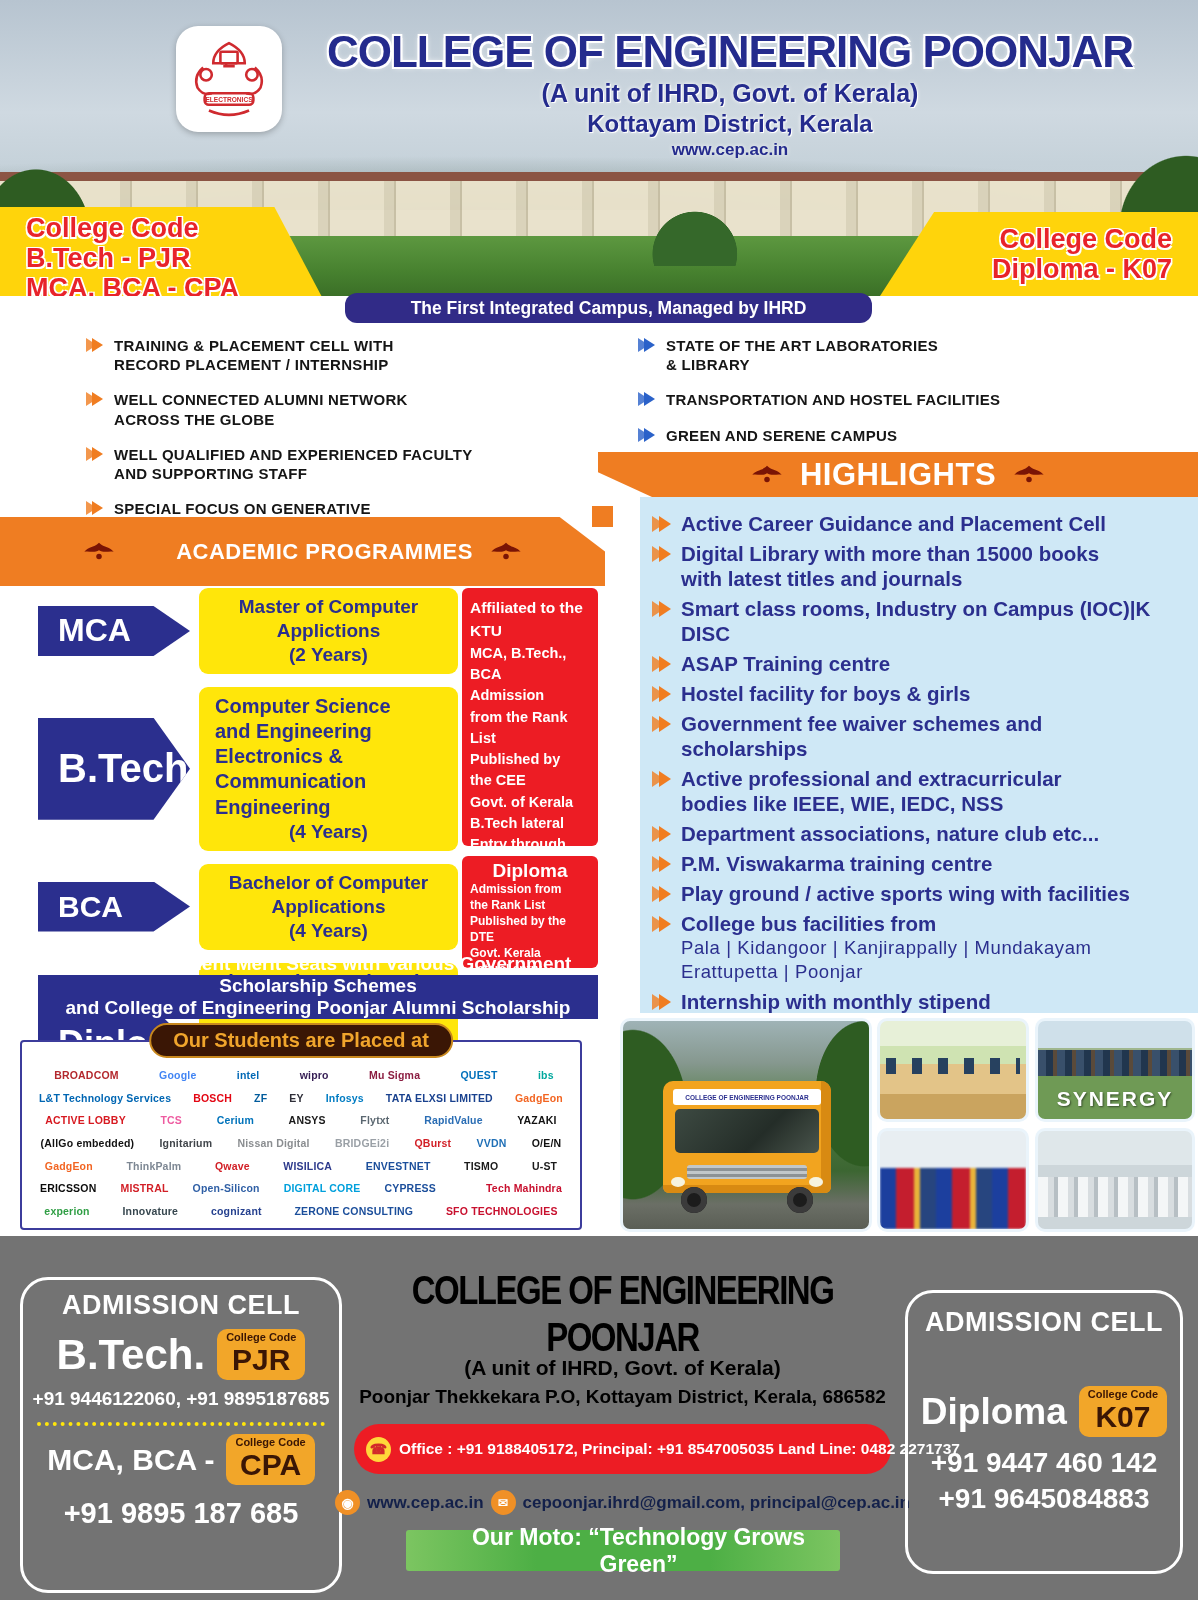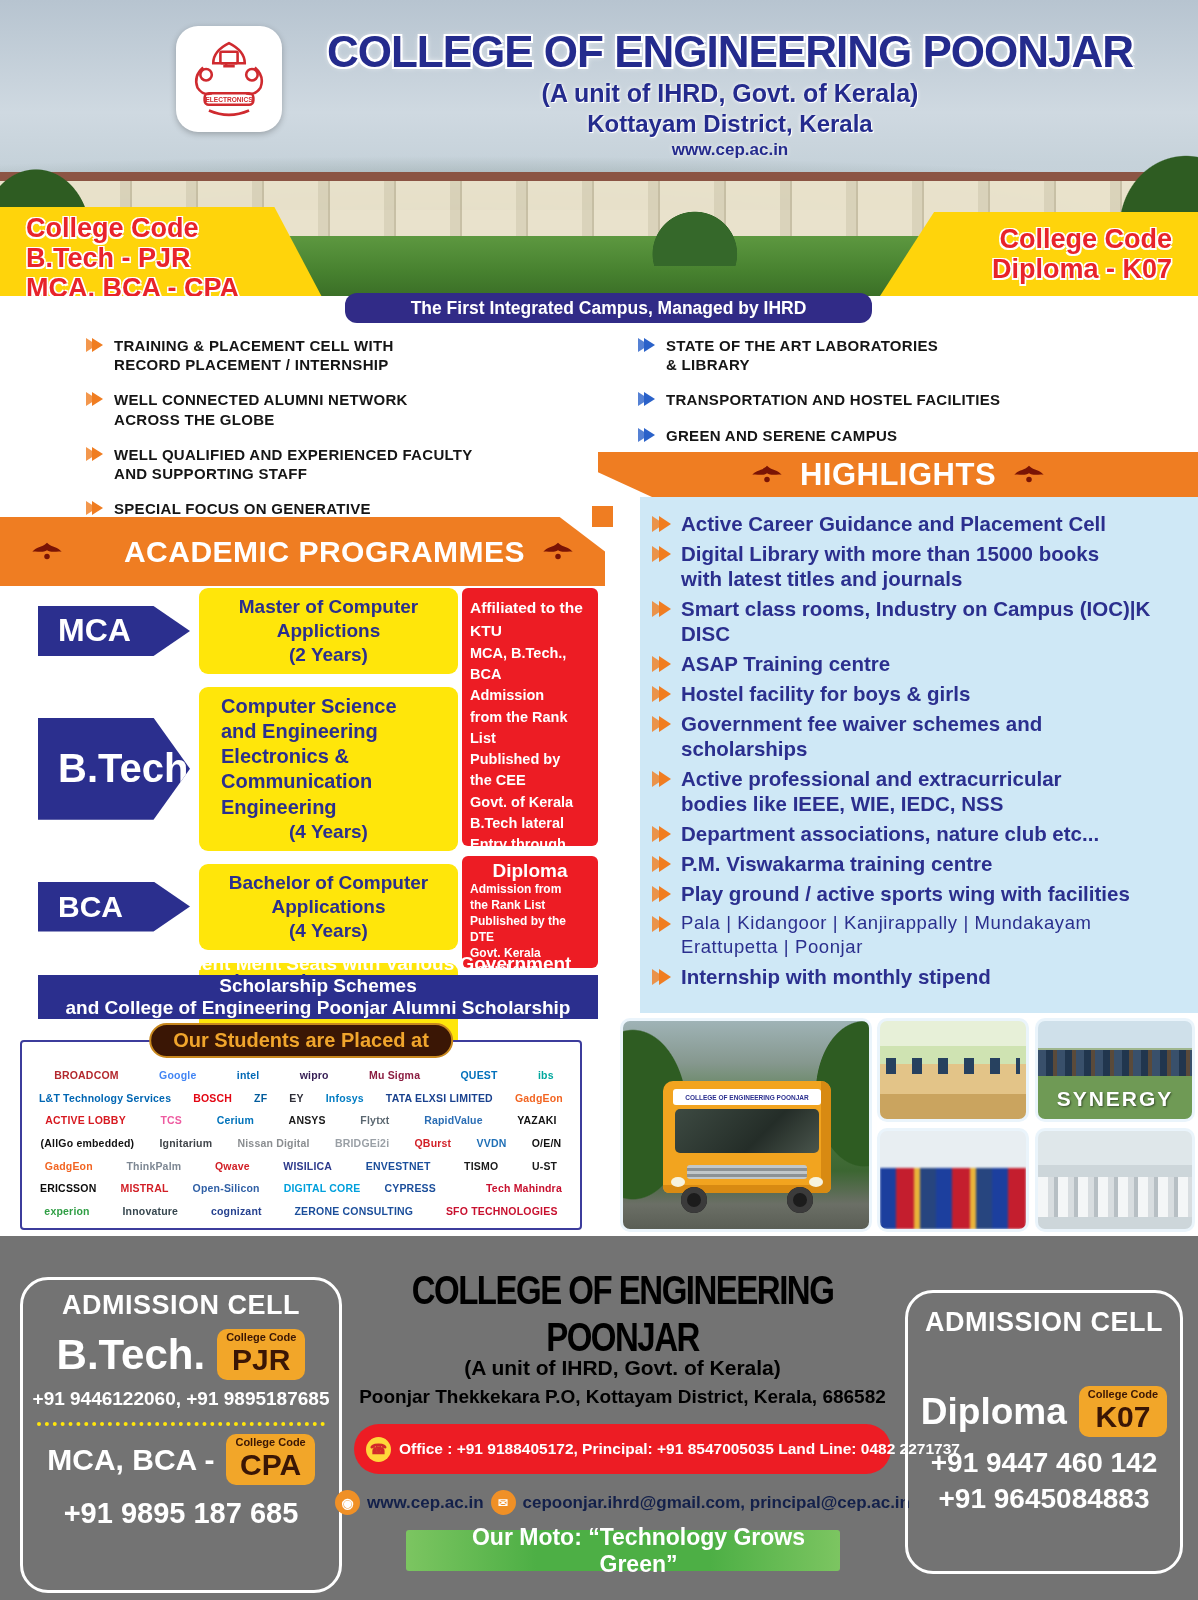--- a/index.html
+++ b/index.html
@@ -57,21 +57,21 @@
   .arr-blue{--ac:#2b62c9;}
 
   
   .sec-banner{position:absolute;background:#ef7d22;display:flex;align-items:center;justify-content:center;gap:14px;}
   .sec-title{color:#fff;font-weight:bold;letter-spacing:.5px;}
   .hl-banner{top:452px;left:598px;width:600px;height:45px;
         clip-path:polygon(0 0,100% 0,100% 100%,9% 100%,0 45%);}
   .hl-banner .sec-title{font-size:31px;}
   .ap-banner{top:517px;left:0;width:605px;height:69px;
         clip-path:polygon(0 0,92.5% 0,100% 50%,100% 100%,0 100%);}
-  .ap-banner .sec-title{font-size:30px;margin-left:44px;}
+  .ap-banner .sec-title{font-size:22px;margin-left:44px;}
   .orange-square{position:absolute;top:506px;left:592px;width:21px;height:21px;background:#ef7d22;}
   .flourish{width:38px;height:22px;flex:none;}
   .flourish.flip{transform:scaleX(-1);}
 
   
   .hl-panel{position:absolute;top:497px;left:640px;width:558px;height:516px;background:#cfe8f6;
         box-sizing:border-box;padding:14px 10px 0 12px;}
   .hl-item{display:flex;gap:10px;margin-bottom:5px;}
   .hl-item .dbl-arrow{margin-top:5px;}
   .hl-item .dbl-arrow::before,.hl-item .dbl-arrow::after{border-top-width:8px;border-bottom-width:8px;border-left-width:12px;}
@@ -81,21 +81,21 @@
   
   .prog-rows{position:absolute;top:588px;left:38px;width:420px;}
   .prow{display:flex;gap:9px;margin-bottom:13px;align-items:center;}
   .parrow{flex:none;width:152px;background:#2b2f8e;color:#fff;font-weight:bold;
         display:flex;align-items:center;padding-left:20px;box-sizing:border-box;
         clip-path:polygon(0 0,76% 0,100% 50%,76% 100%,0 100%);}
   .prow0 .parrow{height:50px;font-size:32px;}
   .prow1 .parrow{height:102px;font-size:40px;}
   .prow2 .parrow{height:50px;font-size:30px;}
   .prow3 .parrow{height:74px;font-size:36px;}
-  .pbox{flex:1;background:#ffe60a;border-radius:9px;padding:7px 14px;box-sizing:border-box;
+  .pbox{flex:1;background:#ffe60a;border-radius:9px;padding:7px 8px;box-sizing:border-box;
         color:#2b2f8e;font-weight:bold;font-size:19px;line-height:1.26;}
   .prow0 .pbox{min-height:54px;}
   .prow1 .pbox{min-height:118px;}
   .prow2 .pbox{min-height:56px;}
   .prow3 .pbox{min-height:118px;}
   .pdesc{white-space:pre-line;text-align:center;}
   .pbox.multi .pdesc{text-align:left;padding-left:8px;font-size:20px;}
   .pyears{text-align:center;}
 
   .red-box{position:absolute;background:#ed1c24;border-radius:6px;color:#fff;box-sizing:border-box;}
@@ -356,20 +356,21 @@
       </div>
       <div class="hl-item">
         <span class="dbl-arrow arr-orange"></span>
         <div class="hl-wrap">
           <div class="hl-text">Play ground / active sports wing with facilities</div>
         </div>
       </div>
       <div class="hl-item">
         <span class="dbl-arrow arr-orange"></span>
         <div class="hl-wrap">
+          <div class="hl-text">College bus facilities from</div>
           <div class="hl-sub">Pala | Kidangoor | Kanjirappally | Mundakayam
 Erattupetta | Poonjar</div>
         </div>
       </div>
       <div class="hl-item">
         <span class="dbl-arrow arr-orange"></span>
         <div class="hl-wrap">
           <div class="hl-text">Internship with monthly stipend</div>
         </div>
       </div>

